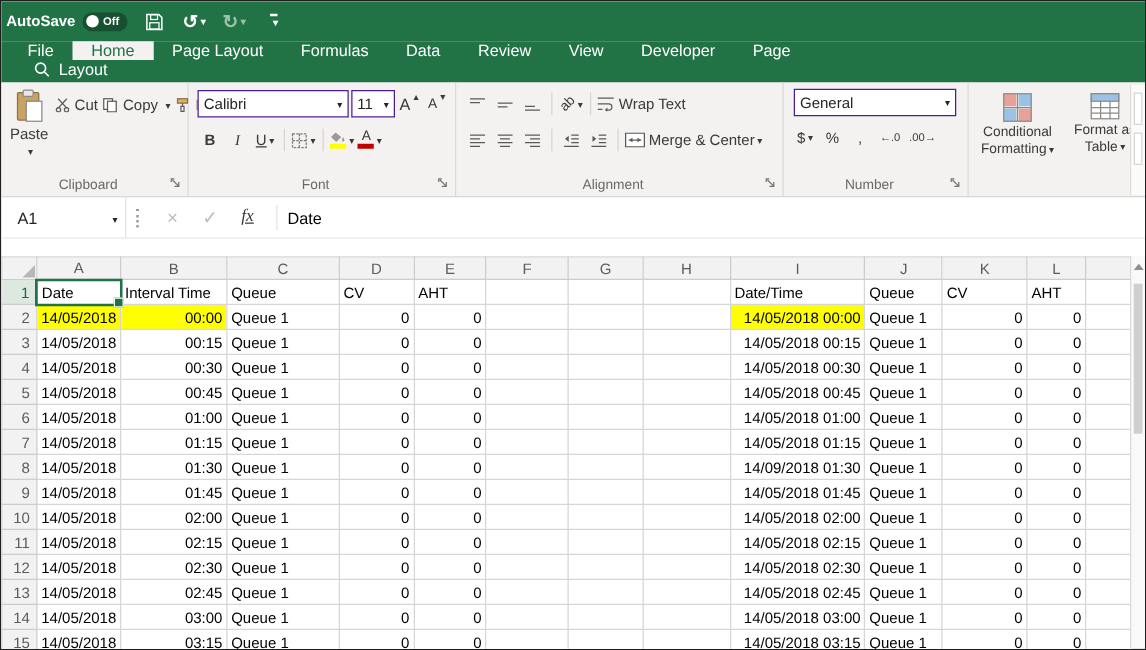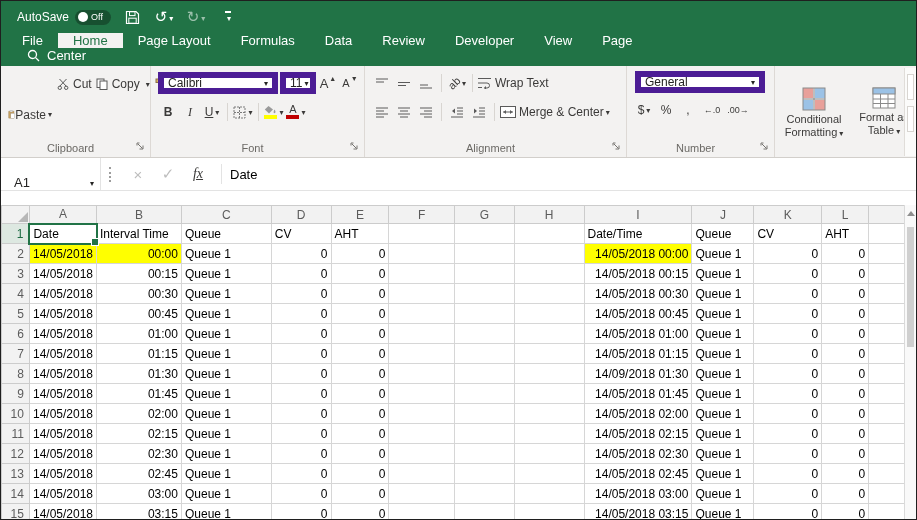--- a/index.html
+++ b/index.html
@@ -1,20 +1,20 @@
 <!DOCTYPE html>
 <html><head>
 <meta charset="utf-8">
 <style>
   *{margin:0;padding:0;box-sizing:border-box;}
   html,body{width:917px;height:520px;font-family:"Liberation Sans",sans-serif;background:#fff;overflow:hidden;}
   .window{position:relative;width:917px;height:520px;border:1px solid #1f1f1f;overflow:hidden;background:#fff;}
 
   
-  .titlebar{position:absolute;top:0;left:0;width:100%;height:32px;background:#217346;display:flex;align-items:center;color:#fff;padding-left:16px;gap:10px;}
+  .titlebar{position:absolute;top:0;left:0;width:100%;height:32px;background:#217346;display:flex;align-items:center;color:#fff;padding-left:4px;gap:10px;font-weight:bold;}
   .autosave{display:flex;align-items:center;gap:6px;font-size:12px;}
   .pill{width:36px;height:15px;background:rgba(0,0,0,.30);border-radius:8px;display:flex;align-items:center;padding:2px 3px;gap:3px;}
   .knob{width:10px;height:10px;border-radius:50%;background:#fff;flex:0 0 auto;}
   .pill .state{font-size:9px;color:#fff;line-height:10px;}
   .qbtn{height:24px;min-width:22px;display:flex;align-items:center;justify-content:center;color:#fff;font-size:15px;}
   .qbtn.dim{opacity:.55;}
   .dd::after{content:"▾";font-size:8px;margin-left:2px;vertical-align:middle;}
   .qat-caret{display:inline-block;border-top:2px solid #fff;line-height:8px;padding-top:1px;}
 
   
@@ -23,26 +23,26 @@
   .tab{padding:0 15px;display:flex;align-items:center;font-size:13px;white-space:nowrap;}
   .tab.active{background:#f3f2f1;color:#217346;}
   .search{display:flex;align-items:center;gap:7px;margin-left:26px;font-size:13px;}
 
   
   .ribbon{position:absolute;top:65px;left:0;width:100%;height:92px;background:#f3f2f1;border-bottom:1px solid #d2cfcb;display:flex;color:#3b3a39;}
   .group{position:relative;height:100%;border-right:1px solid #ddd9d5;flex:0 0 auto;}
   .group-label{position:absolute;bottom:3px;left:0;right:10px;text-align:center;font-size:11px;color:#6b6965;}
   .launcher{position:absolute;bottom:5px;right:4px;}
   .frow{display:flex;align-items:center;gap:2px;margin:5px 4px 0 7px;height:24px;}
-  .combo{background:#fff;border:6px solid #4c1d95;height:22px;display:flex;align-items:center;justify-content:space-between;padding:0 4px;font-size:12px;color:#252423;}
+  .combo{background:#fff;border:1px solid #4c1d95;height:22px;display:flex;align-items:center;justify-content:space-between;padding:0 4px;font-size:12px;color:#252423;}
   .ibtn{min-width:20px;height:21px;display:flex;align-items:center;justify-content:center;font-size:12px;color:#3b3a39;}
   .vsep{width:1px;height:18px;background:#d8d5d1;margin:0 3px;flex:0 0 auto;}
 
   .g-clipboard{width:150px;display:flex;padding:5px 0 0 7px;gap:5px;}
-  .paste-btn{width:44px;display:flex;flex-direction:row;align-items:center;font-size:12px;}
+  .paste-btn{width:44px;display:flex;flex-direction:column;align-items:center;font-size:12px;}
   .paste-btn .lbl{margin-top:2px;}
   .clip-stack{display:flex;flex-direction:row;gap:4px;margin-top:3px;}
   .sbtn{display:flex;align-items:center;gap:4px;font-size:12px;height:19px;white-space:nowrap;}
 
   .g-font{width:214px;}
   .cb-font{width:124px;}
   .cb-size{width:36px;}
   .fa{font-size:13px;} .fa.sm{font-size:11px;}
   .tiny{font-size:7px;margin-left:1px;align-self:flex-start;margin-top:2px;}
   .bold-b{font-weight:bold;} .ital-i{font-style:italic;font-family:"Liberation Serif",serif;} .under-u{text-decoration:underline;}
@@ -50,27 +50,27 @@
   .cbar{display:block;height:4px;width:13px;margin-top:1px;}
 
   .g-align{width:262px;}
   .orient{display:inline-block;transform:rotate(-45deg);font-size:11px;}
   .btn-lbl{font-size:12px;margin-left:3px;white-space:nowrap;}
 
   .g-number{width:148px;}
   .cb-general{width:130px;margin:5px 4px 0 8px;}
   .decbtn{font-size:9px;min-width:24px;}
 
-  .g-styles{flex:1 1 auto;display:flex;padding:21px 0 0 6px;gap:4px;border-right:none;}
+  .g-styles{flex:1 1 auto;display:flex;padding:8px 0 0 6px;gap:4px;border-right:none;}
   .big-btn{width:66px;display:flex;flex-direction:column;align-items:center;font-size:11px;line-height:13px;text-align:center;}
   .big-btn svg{margin-bottom:2px;}
 
   
   .formulabar{position:absolute;top:157px;left:0;width:100%;height:33px;background:#fff;border-bottom:1px solid #e3e3e3;display:flex;align-items:center;}
-  .namebox{width:100px;height:100%;display:flex;align-items:flex-end;justify-content:space-between;padding:0 6px 0 13px;font-size:13px;color:#252423;border-right:1px solid #e3e3e3;}
+  .namebox{width:100px;height:100%;display:flex;align-items:center;justify-content:space-between;padding:0 6px 0 13px;font-size:13px;color:#252423;border-right:1px solid #e3e3e3;}
   .fbsplit{width:4px;height:15px;border-left:2px dotted #9d9d9d;margin:0 10px 0 8px;}
   .fbtn{width:30px;text-align:center;font-size:15px;color:#bdbdbd;}
   .fbtn.fx{color:#3b3a39;font-style:italic;font-family:"Liberation Serif",serif;font-size:14px;text-decoration:underline;}
   .fbdiv{width:1px;height:20px;background:#e3e3e3;margin:0 8px;}
   .fbcontent{font-size:13px;color:#000;}
 
   .spacer{position:absolute;top:190px;left:0;width:100%;height:14px;background:#fff;}
 
   
   .grid-wrap{position:absolute;top:204px;left:0;width:905px;height:316px;overflow:hidden;background:#fff;}
@@ -129,30 +129,30 @@
   </div>
 
   <div class="tabrow">
     <div class="tabs">
         <div class="tab">File</div>
         <div class="tab active">Home</div>
         <div class="tab">Page Layout</div>
         <div class="tab">Formulas</div>
         <div class="tab">Data</div>
         <div class="tab">Review</div>
+        <div class="tab">View</div>
         <div class="tab">Developer</div>
-        <div class="tab">View</div>
         <div class="tab">Page</div>
       </div>
     <div class="search">
       <svg width="13" height="13" viewBox="0 0 13 13">
           <circle cx="5.5" cy="5.5" r="4" fill="none" stroke="#fff" stroke-width="1.3"></circle>
           <path d="M8.6 8.6 L12 12" stroke="#fff" stroke-width="1.3"></path>
         </svg>
-      <span>Center</span>
+      <span>Layout</span>
     </div>
   </div>
 
   <div class="ribbon">
 
     <div class="group g-clipboard">
       <div class="paste-btn">
         <svg width="23" height="27" viewBox="0 0 23 27">
             <rect x="2" y="3" width="17" height="22" rx="1" fill="#c9a361" stroke="#8c6f46"></rect>
             <rect x="6.5" y="1" width="8" height="5" rx="1" fill="#e8e8e8" stroke="#8a8a8a"></rect>

